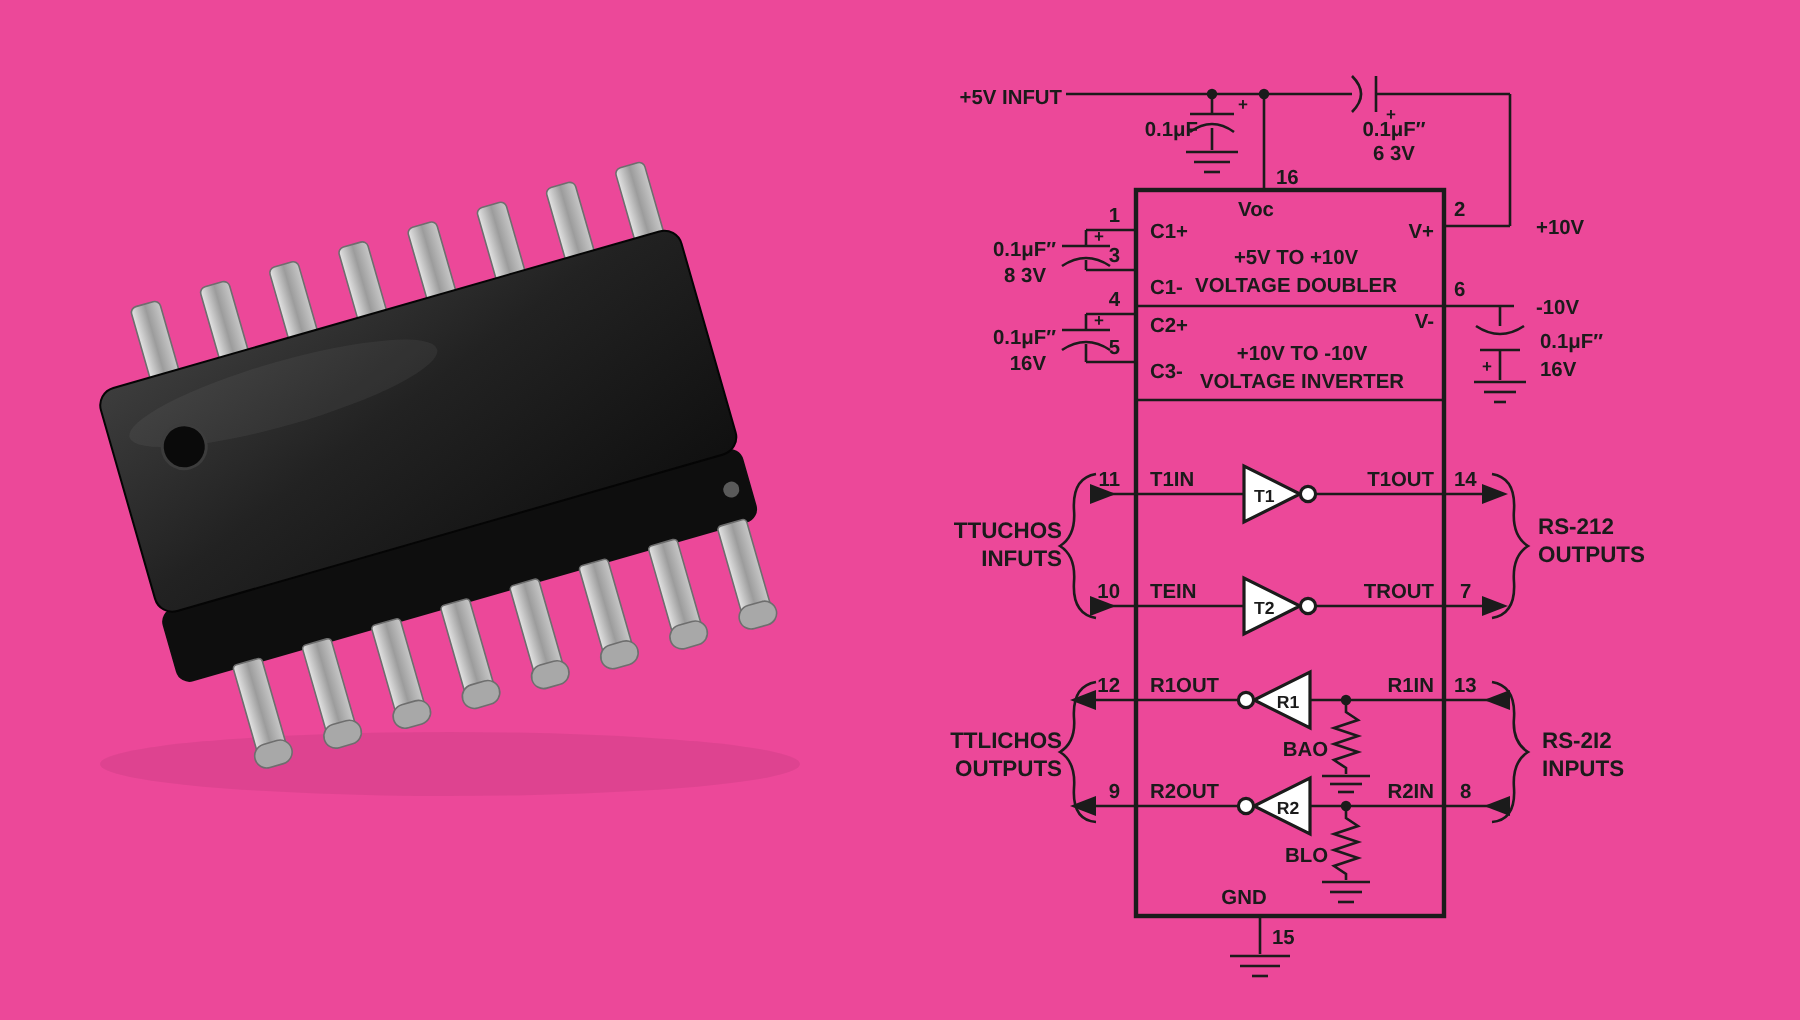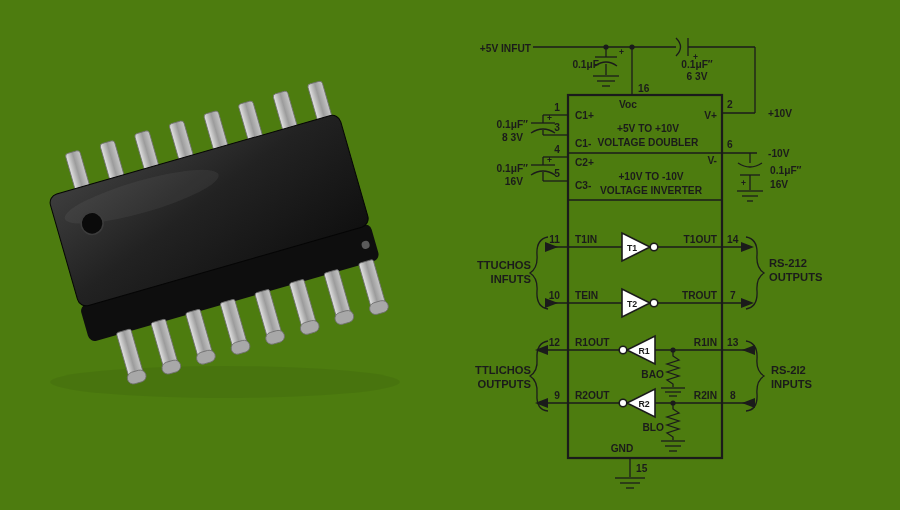--- a/index.html
+++ b/index.html
@@ -1,16 +1,16 @@
 <!DOCTYPE html>
 <html><head>
 <meta charset="utf-8">
 <style>
   html,body{margin:0;padding:0;background:#fff;}
-  .stage{position:relative;width:900px;height:510px;background:#4d7c0f;overflow:hidden;}
+  .stage{position:relative;width:900px;height:510px;background:#ec4899;overflow:hidden;}
   svg{display:block;}
   .t{font-family:"Liberation Sans",sans-serif;font-weight:bold;fill:#1b1b1b;}
   .fs10{font-size:10.2px;}
   .fs11{font-size:11.2px;}
   .fs9{font-size:8.8px;}
   .plus{font-size:8.5px;}
   .wire{stroke:#1b1b1b;stroke-width:1.3;fill:none;}
   .wire2{stroke:#1b1b1b;stroke-width:2.2;fill:none;}
   .fill{fill:#1b1b1b;stroke:none;}
   .gate{fill:#ffffff;stroke:#1b1b1b;stroke-width:1.6;}

